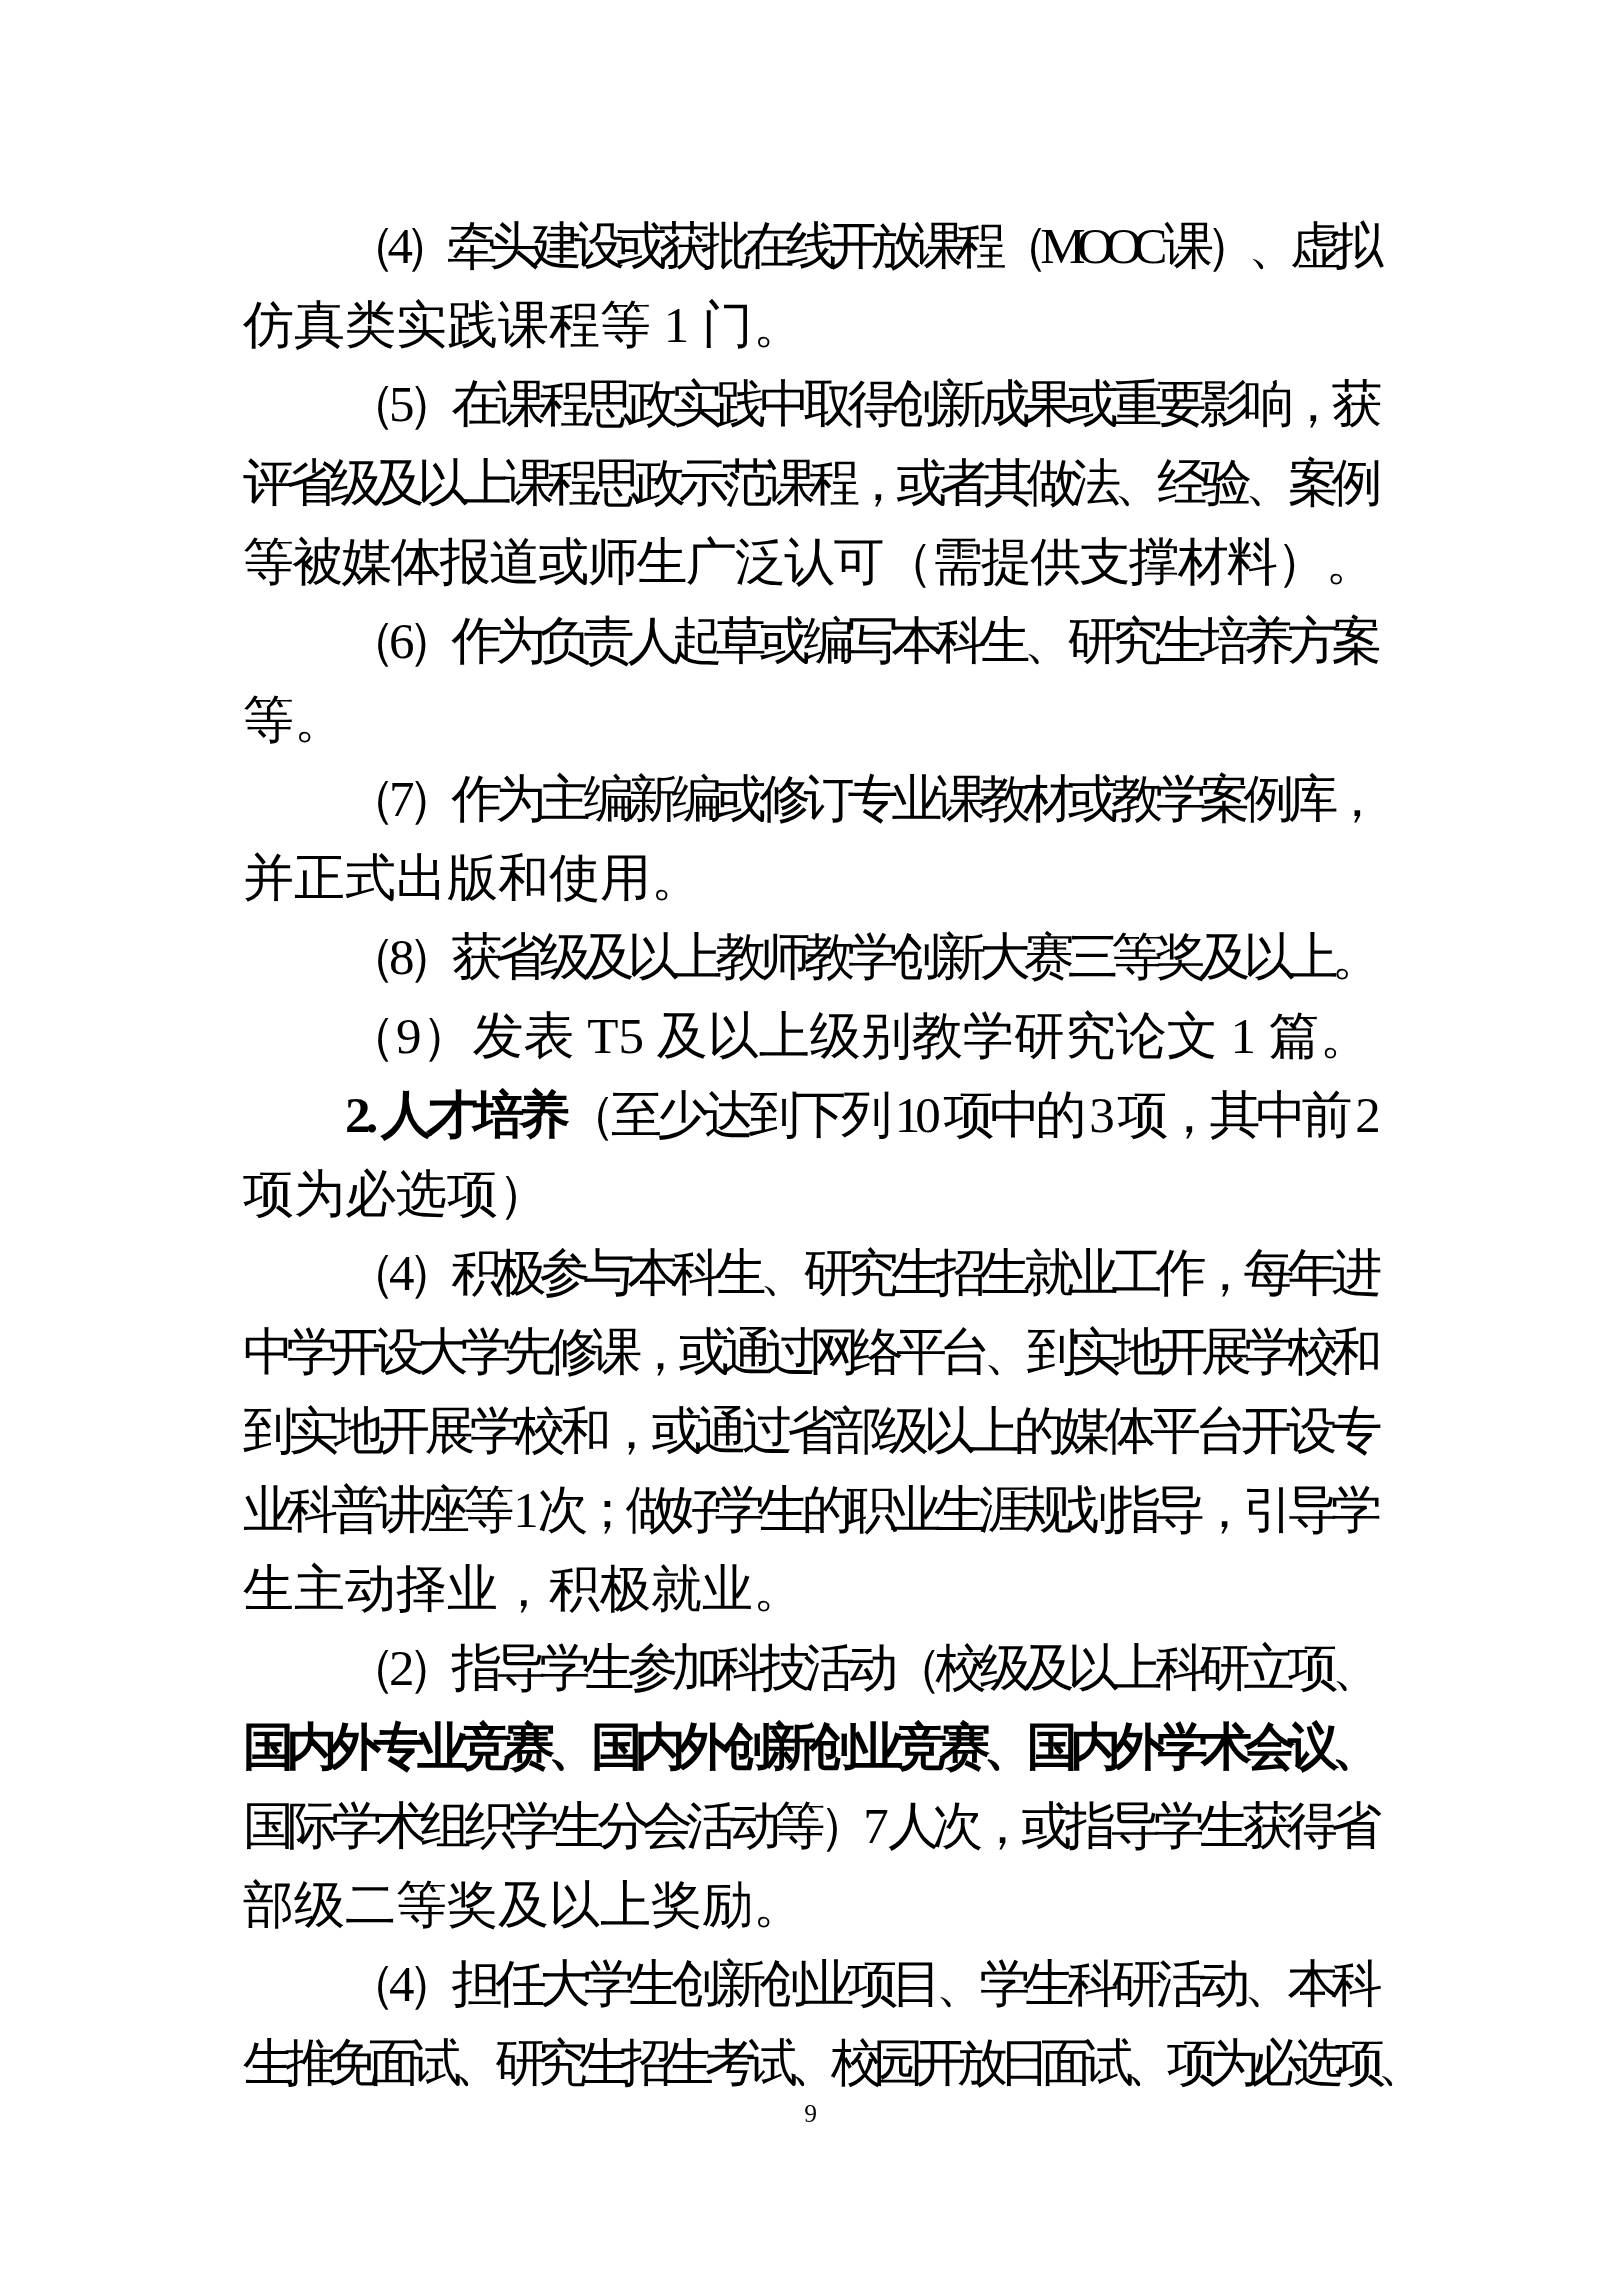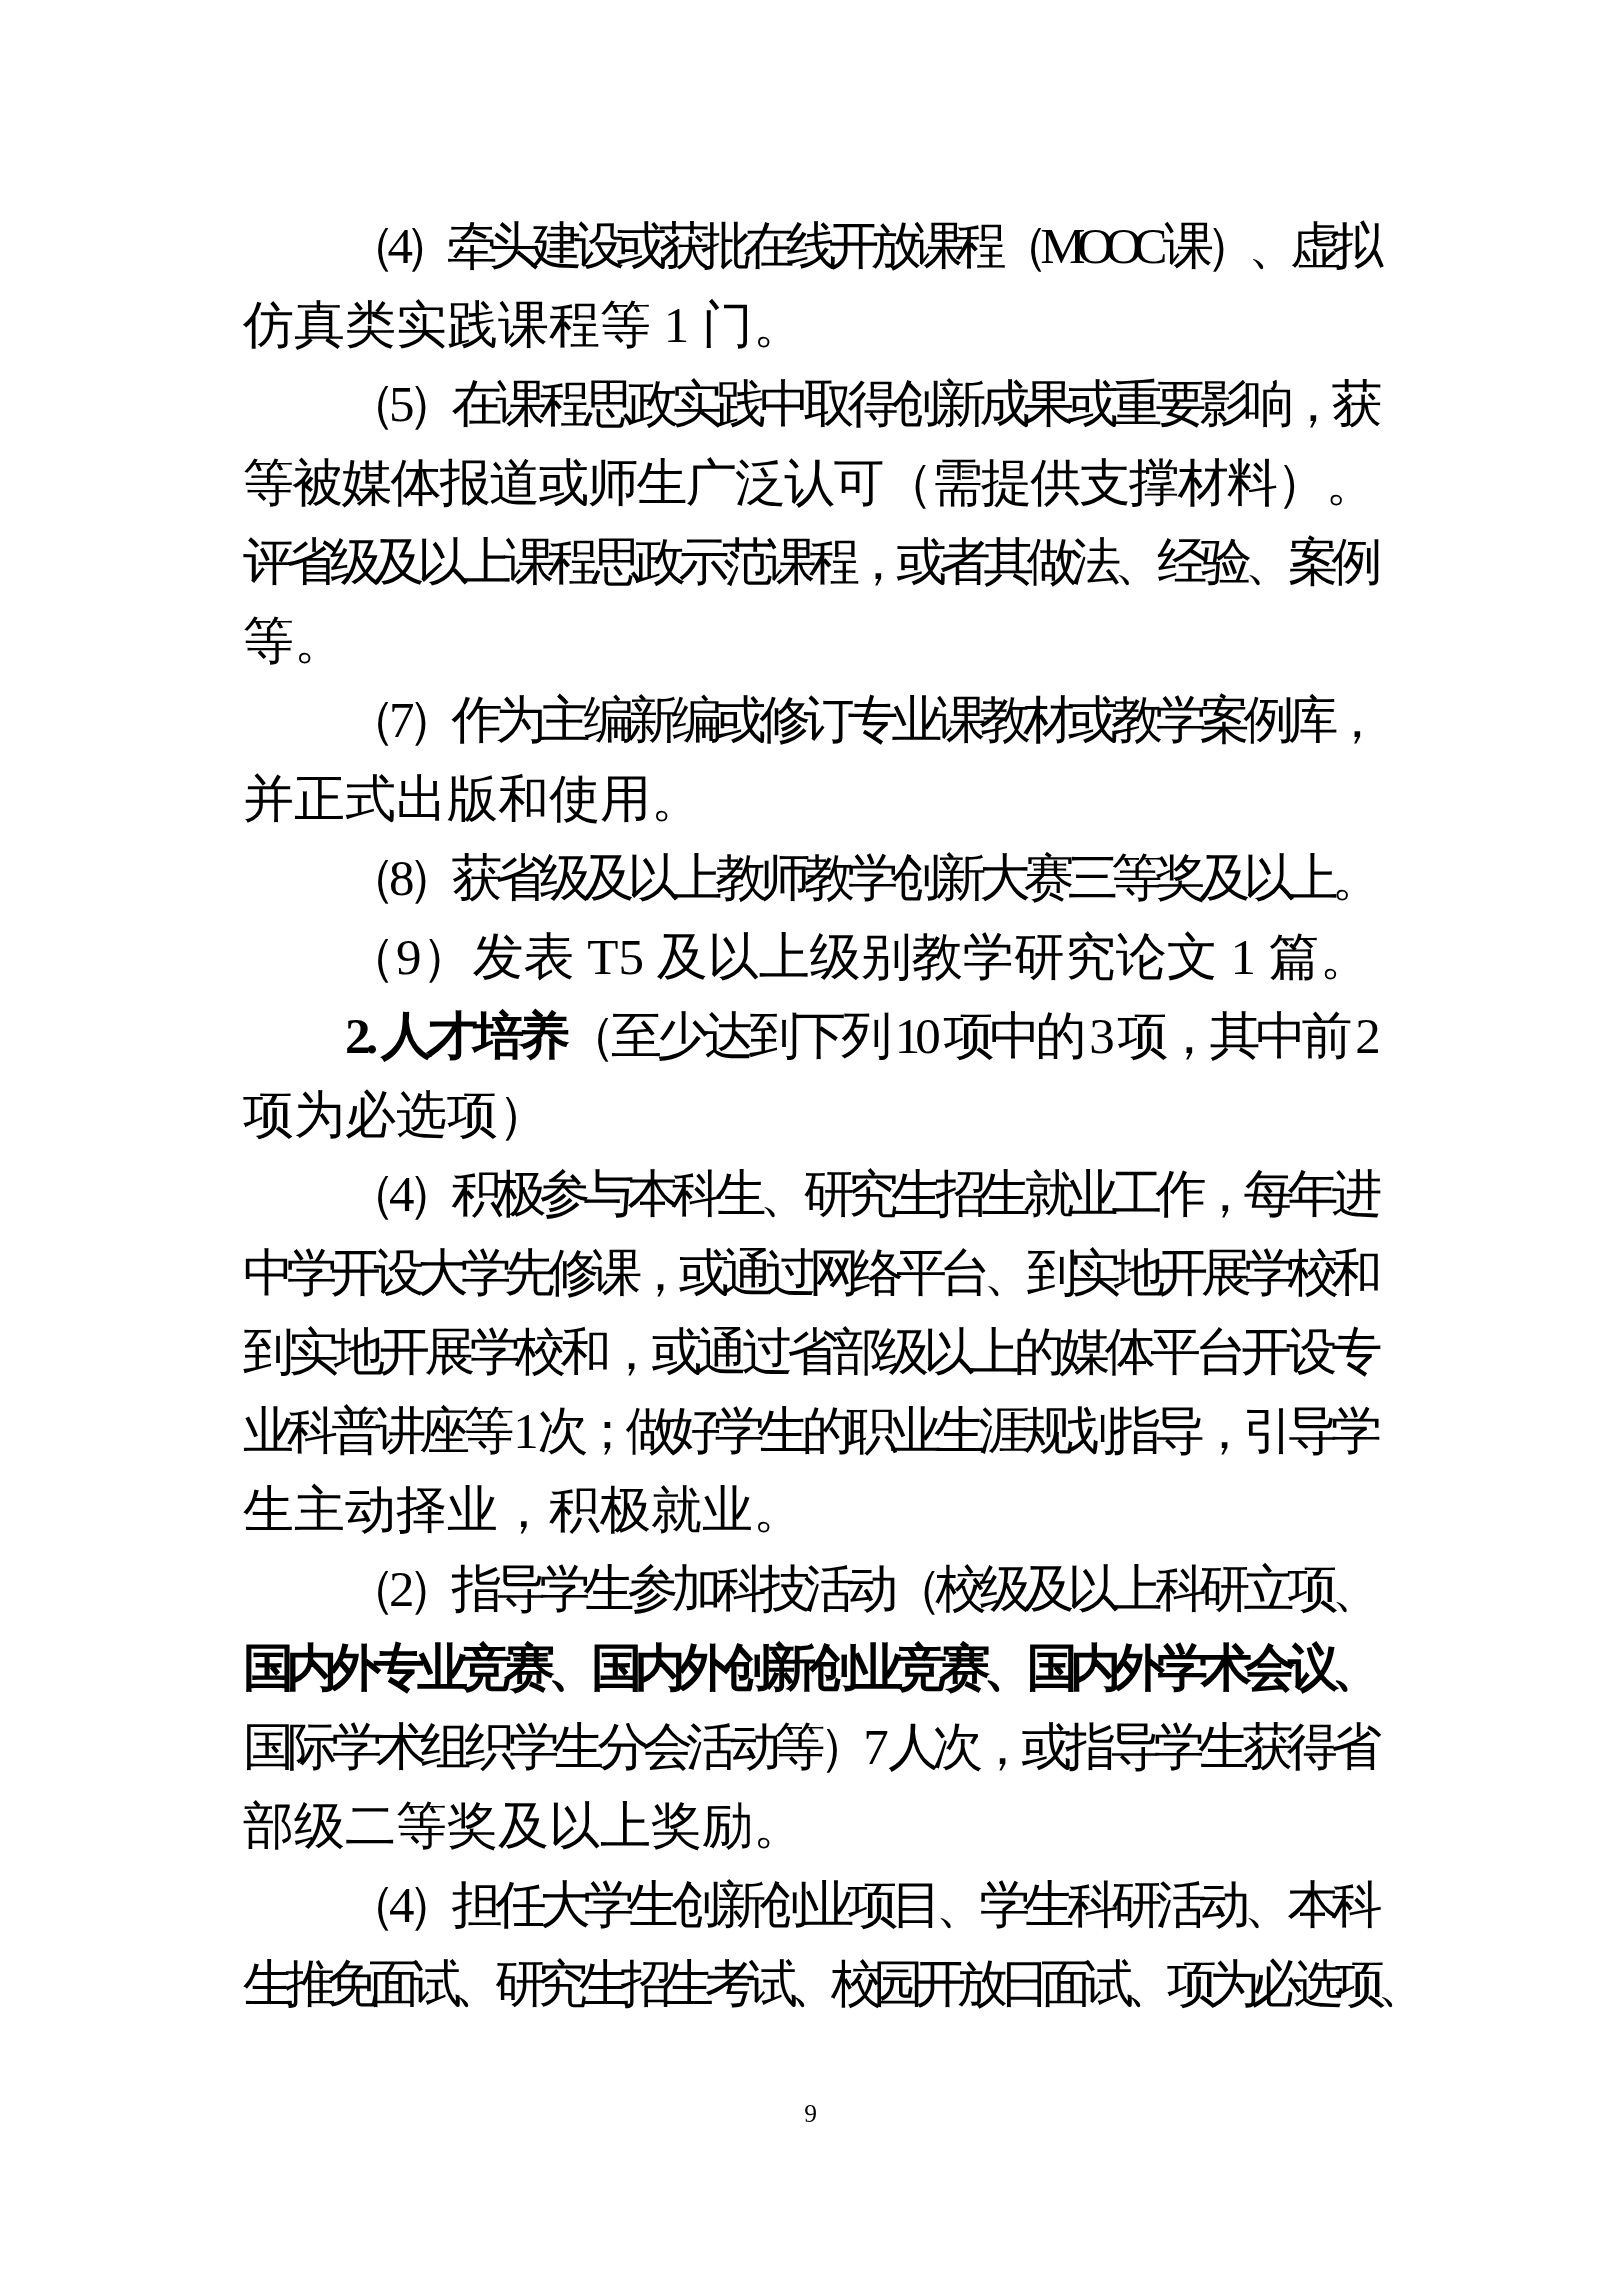--- a/index.html
+++ b/index.html
@@ -54,22 +54,23 @@
   }
 </style>
 </head>
 <body>
 
 <div class="page">
   <div class="text-block">
       <div class="line first" style="letter-spacing: -8.6px;"><span>（4）牵头建设或获批在线开放课程（MOOC 课）、虚拟</span></div>
       <div class="line end"><span>仿真类实践课程等 1 门。</span></div>
       <div class="line first" style="letter-spacing: -7px;"><span>（5）在课程思政实践中取得创新成果或重要影响，获</span></div>
+      <div class="line" style="letter-spacing: -7.5px;"><span>评省级及以上课程思政示范课程，或者其做法、经验、案例</span></div>
       <div class="line end" style="letter-spacing: -1.8px;"><span>等被媒体报道或师生广泛认可（需提供支撑材料）。</span></div>
-      <div class="line" style="letter-spacing: -7.5px;"><span>评省级及以上课程思政示范课程，或者其做法、经验、案例</span></div>
+      <div class="line first" style="letter-spacing: -7px;"><span>（6）作为负责人起草或编写本科生、研究生培养方案</span></div>
       <div class="line end"><span>等。</span></div>
       <div class="line first" style="letter-spacing: -7px;"><span>（7）作为主编新编或修订专业课教材或教学案例库，</span></div>
       <div class="line end"><span>并正式出版和使用。</span></div>
       <div class="line first end" style="letter-spacing: -7px;"><span>（8）获省级及以上教师教学创新大赛三等奖及以上。</span></div>
       <div class="line first end"><span>（9）发表 T5 及以上级别教学研究论文 1 篇。</span></div>
       <div class="line first" style="letter-spacing: -5px;"><span class="b">2. 人才培养</span><span>（至少达到下列 10 项中的 3 项，其中前 2</span></div>
       <div class="line end"><span>项为必选项）</span></div>
       <div class="line first" style="letter-spacing: -7px;"><span>（4）积极参与本科生、研究生招生就业工作，每年进</span></div>
       <div class="line" style="letter-spacing: -7.5px;"><span>中学开设大学先修课，或通过网络平台、到实地开展学校和</span></div>
       <div class="line" style="letter-spacing: -7.5px;"><span>到实地开展学校和，或通过省部级以上的媒体平台开设专</span></div>

